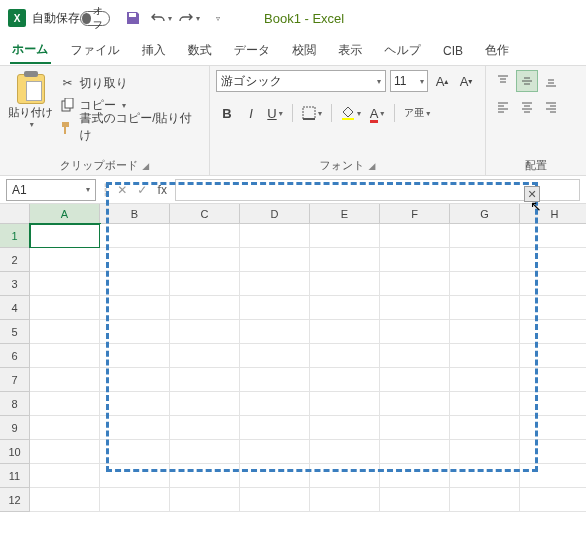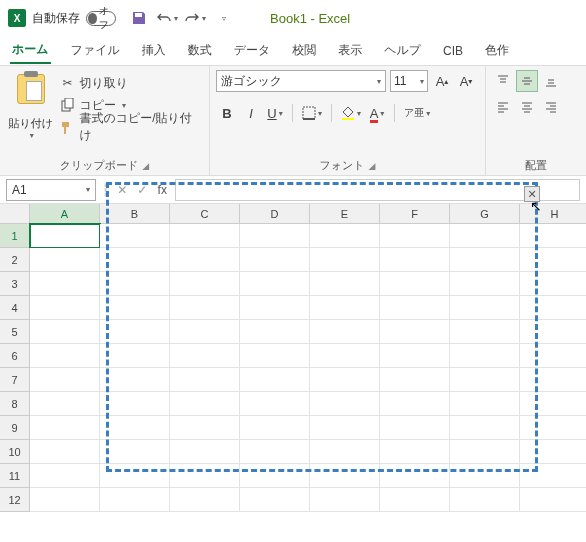--- a/index.html
+++ b/index.html
@@ -1,21 +1,21 @@
 <!DOCTYPE html>
 <html><head>
 <meta charset="utf-8">
 <style>
   * { margin: 0; padding: 0; box-sizing: border-box; font-family: "Yu Gothic UI", "Meiryo", sans-serif; }
   body { width: 586px; height: 542px; background: #fff; font-size: 12px; color: #333; overflow: hidden; position: relative; }
 
   
   .titlebar { display: flex; align-items: center; height: 36px; padding: 0 8px; gap: 6px; background: #fff; }
   .app-icon { width: 18px; height: 18px; background: #107c41; color: #fff; display: flex; align-items: center; justify-content: center; font-size: 10px; font-weight: bold; border-radius: 2px; }
-  .autosave { display: flex; align-items: center; gap: 6px; font-size: 12px; }
+  .autosave { display: flex; align-items: center; gap: 0; font-size: 12px; }
   .toggle { width: 30px; height: 15px; border: 1px solid #666; border-radius: 8px; position: relative; display: inline-flex; align-items: center; }
   .toggle-knob { width: 11px; height: 11px; background: #666; border-radius: 50%; margin-left: 1px; }
   .toggle-text { font-size: 10px; margin-left: 2px; }
   .qat { display: flex; align-items: center; gap: 6px; margin-left: 6px; }
   .qat-btn { width: 22px; height: 22px; display: flex; align-items: center; justify-content: center; color: #555; border-radius: 3px; }
   .title { margin-left: 30px; font-size: 13px; color: #4d7c0f; }
 
   
   .tabs { display: flex; align-items: center; height: 30px; padding: 0 10px; gap: 18px; border-bottom: 1px solid #ddd; font-size: 12px; }
   .tab { padding: 4px 2px; color: #444; cursor: pointer; }
@@ -141,21 +141,21 @@
   <div class="tab">CIB</div>
   <div class="tab">色作</div>
 </div>
 
 <div class="ribbon">
 
   <div class="group" style="width:210px;">
     <div class="group-body">
       <div class="paste-big">
         <div class="paste-icon"></div>
-        <div style="font-size:11px;margin-top:12px;">貼り付け</div>
+        <div style="font-size:11px;margin-top:1px;">貼り付け</div>
         <span class="dd">▾</span>
       </div>
       <div style="display:flex;flex-direction:column;padding-top:2px;">
         <div class="clip-row">
           <span class="small-icon">✂</span>
           <span>切り取り</span>
         </div>
         <div class="clip-row">
           <span class="small-icon">
             <svg width="14" height="14" viewBox="0 0 14 14">

